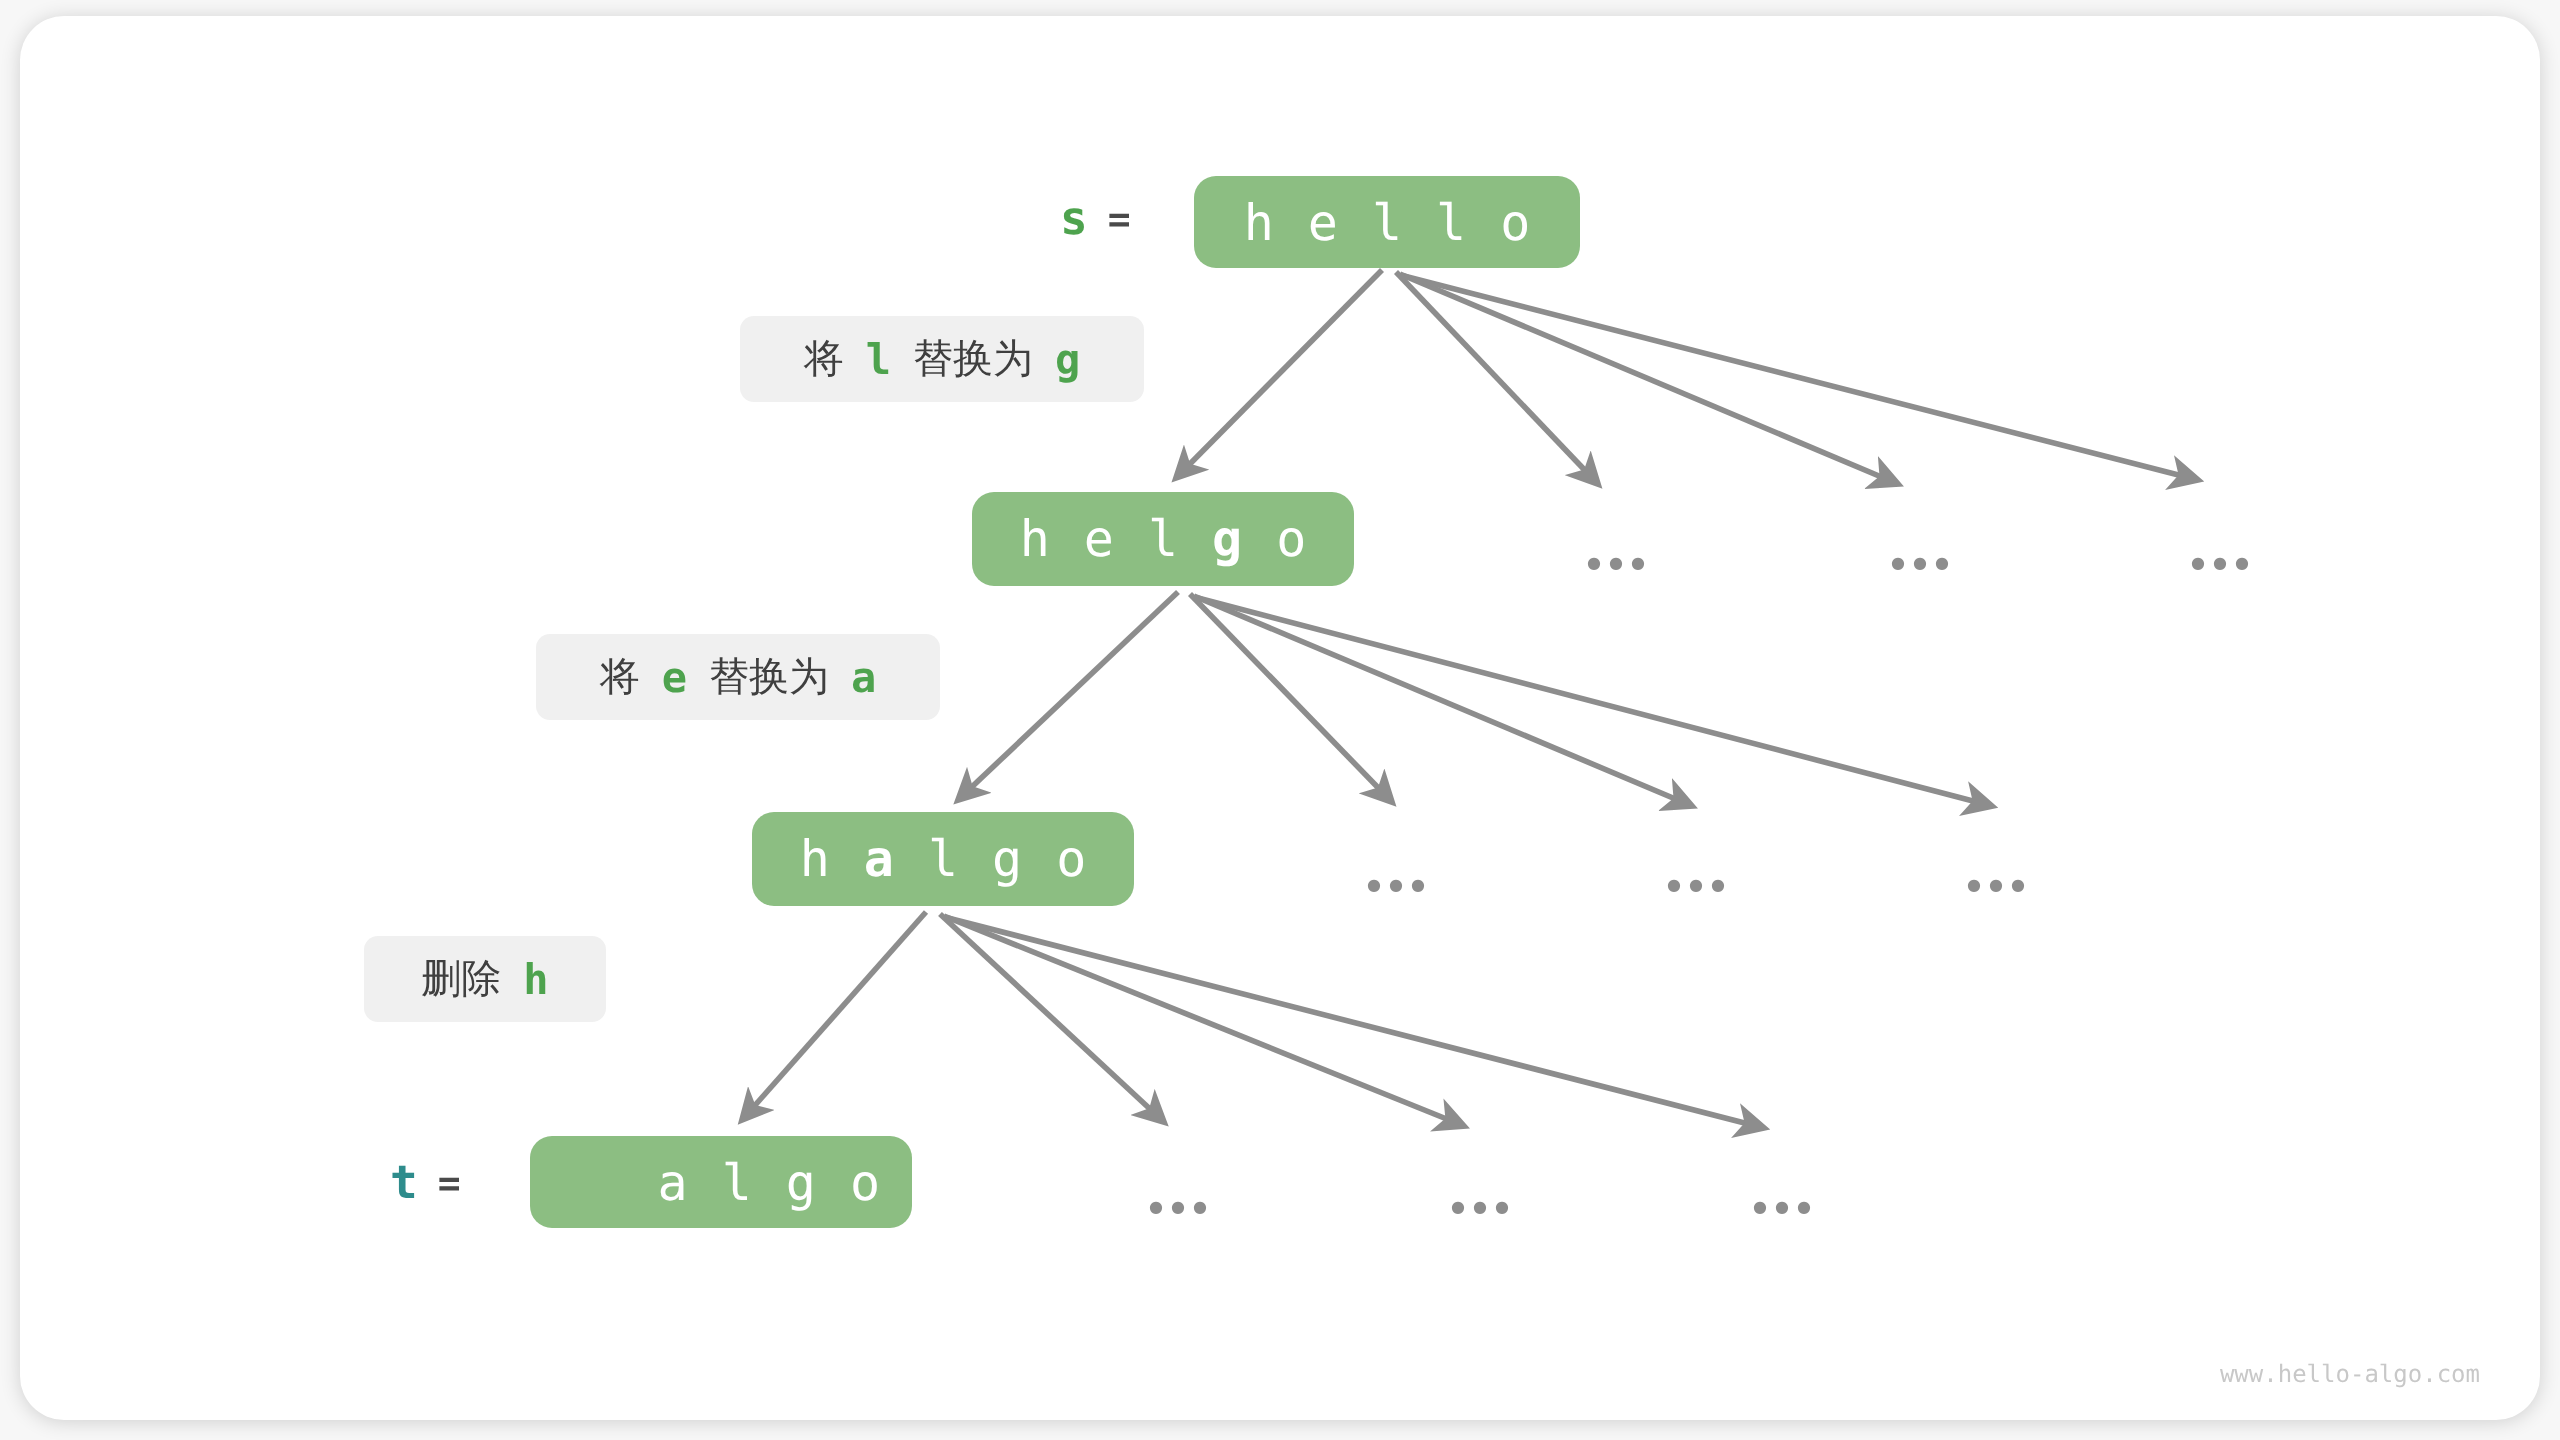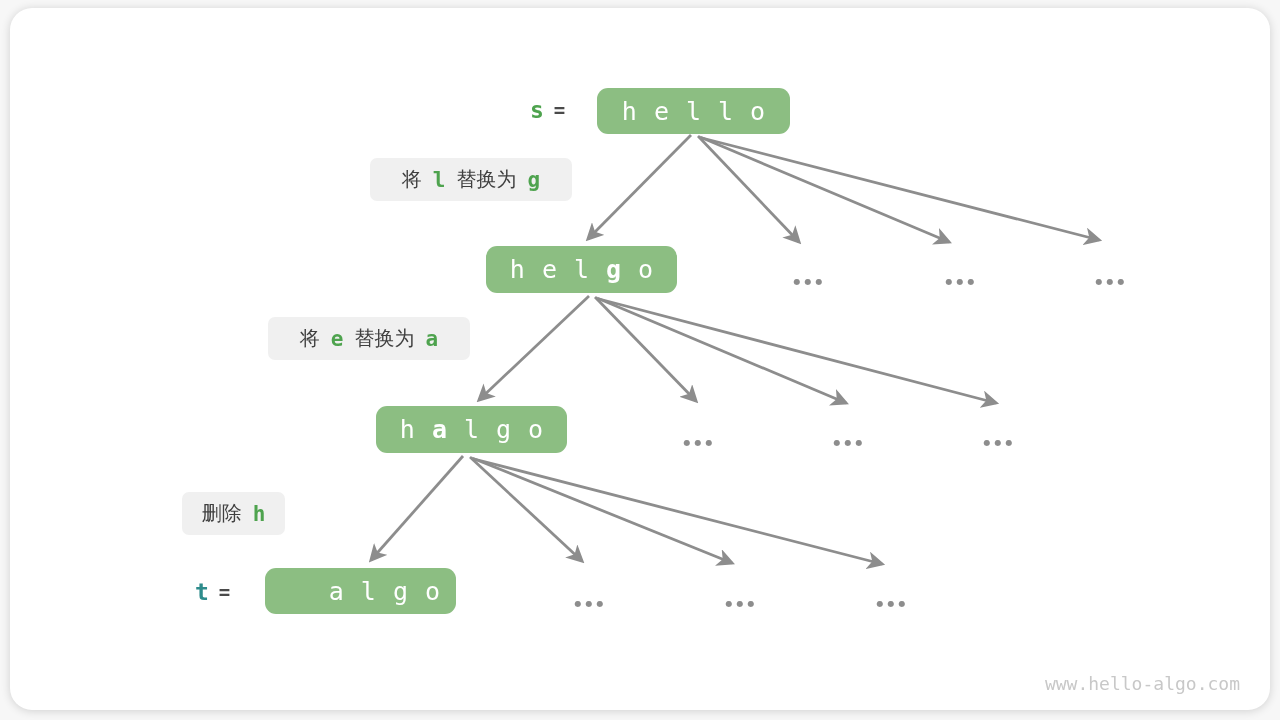--- a/index.html
+++ b/index.html
@@ -30,21 +30,21 @@
     font-family:"DejaVu Sans Mono","Liberation Mono",monospace;font-weight:bold;}
   .var-row .var{font-size:23px;}
   .var-row .var.green{color:var(--green);}
   .var-row .var.teal{color:var(--teal);}
   .var-row .eq{font-size:19px;color:#4a4a4a;}
   .dots{position:absolute;width:40px;text-align:center;color:var(--arrow);
     font-size:8px;letter-spacing:4px;line-height:12px;
     font-family:"DejaVu Sans",sans-serif;}
   .watermark{position:absolute;right:40px;bottom:26px;
     font-family:"DejaVu Sans Mono","Liberation Mono",monospace;
-    font-size:18px;color:var(--watermark);}
+    font-size:12px;color:var(--watermark);}
 </style>
 </head>
 <body>
 
 <div class="canvas">
   <div class="card"></div>
 
   <svg class="arrows" viewBox="0 0 1280 720" xmlns="http://www.w3.org/2000/svg">
     <defs>
       <marker id="ah" viewBox="0 0 10 10" refX="8.2" refY="5" markerWidth="6.4" markerHeight="6.4" orient="auto">
@@ -110,21 +110,21 @@
     <span>h</span>
     <span class="bold">a</span>
     <span>l</span>
     <span>g</span>
     <span>o</span>
   </div>
   <div class="dots" style="left:680px;top:437px;">●●●</div>
   <div class="dots" style="left:830px;top:437px;">●●●</div>
   <div class="dots" style="left:980px;top:437px;">●●●</div>
 
-  <div class="op" style="left:182px;top:492px;width:103px;">
+  <div class="op" style="left:182px;top:468px;width:121px;">
     <span>删除</span>
     <span class="code">h</span>
   </div>
 
   <div class="var-row" style="left:195px;top:579px;">
     <span class="var teal">t</span>
     <span class="eq">=</span>
   </div>
   <div class="node right-align" style="left:265px;top:568px;width:191px;height:46px;">
     <span>a</span>

